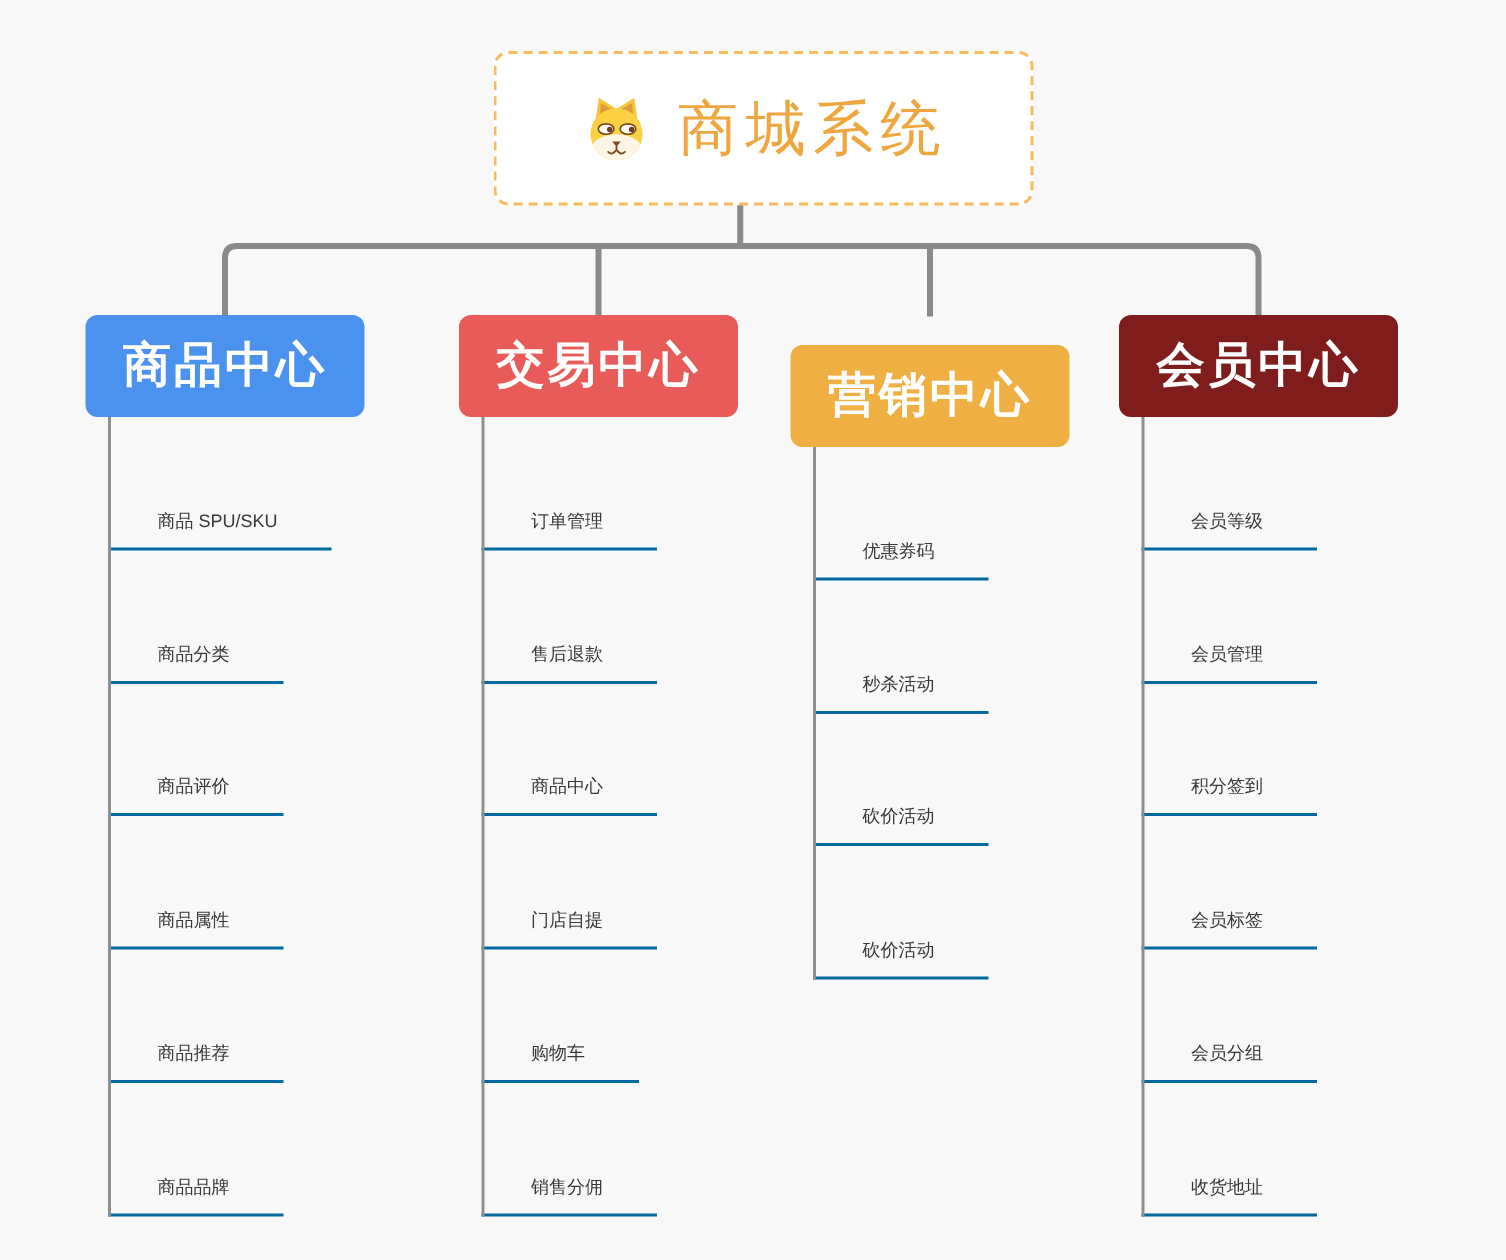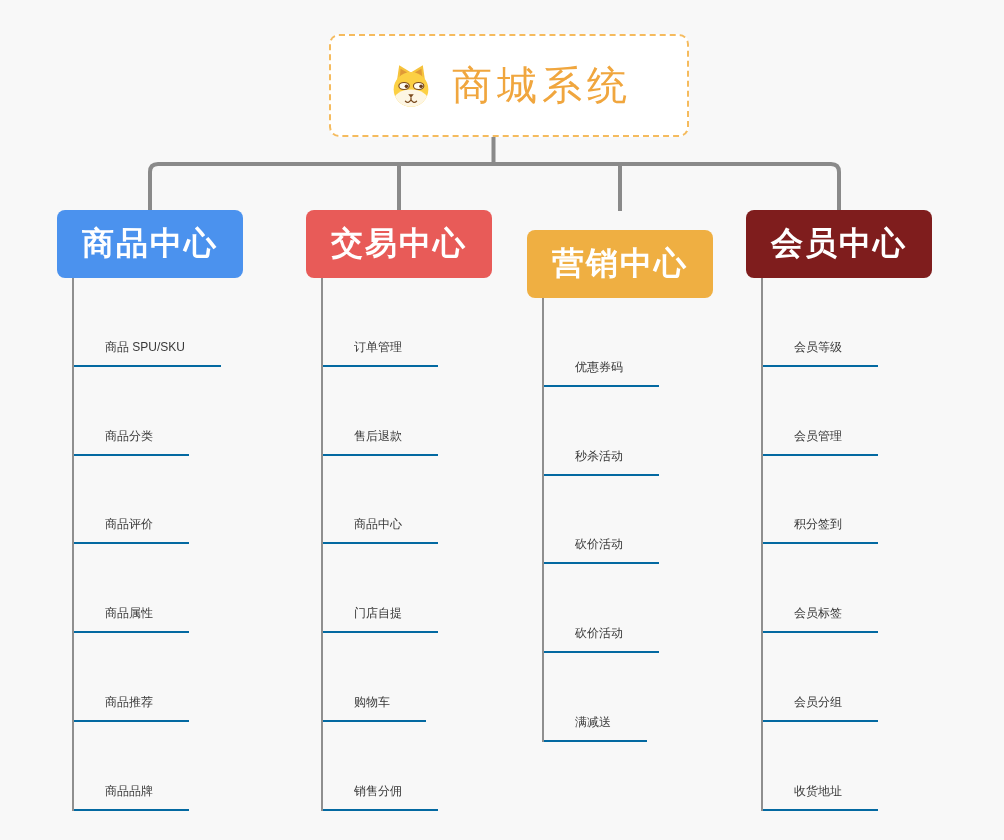--- a/index.html
+++ b/index.html
@@ -148,23 +148,20 @@
         </div>
       <div class="leaf">
           <span>秒杀活动</span>
         </div>
       <div class="leaf">
           <span>砍价活动</span>
         </div>
       <div class="leaf">
           <span>砍价活动</span>
         </div>
-      <div class="leaf">
-          <span>满减送</span>
-        </div>
     </div>
   </div>
 
   <div class="branch branch-4">
     <div class="branch-node" style="background-color: #7f1d1d;">会员中心</div>
     <div class="leaf-list">
       <div class="leaf">
           <span>会员等级</span>
         </div>
       <div class="leaf">

